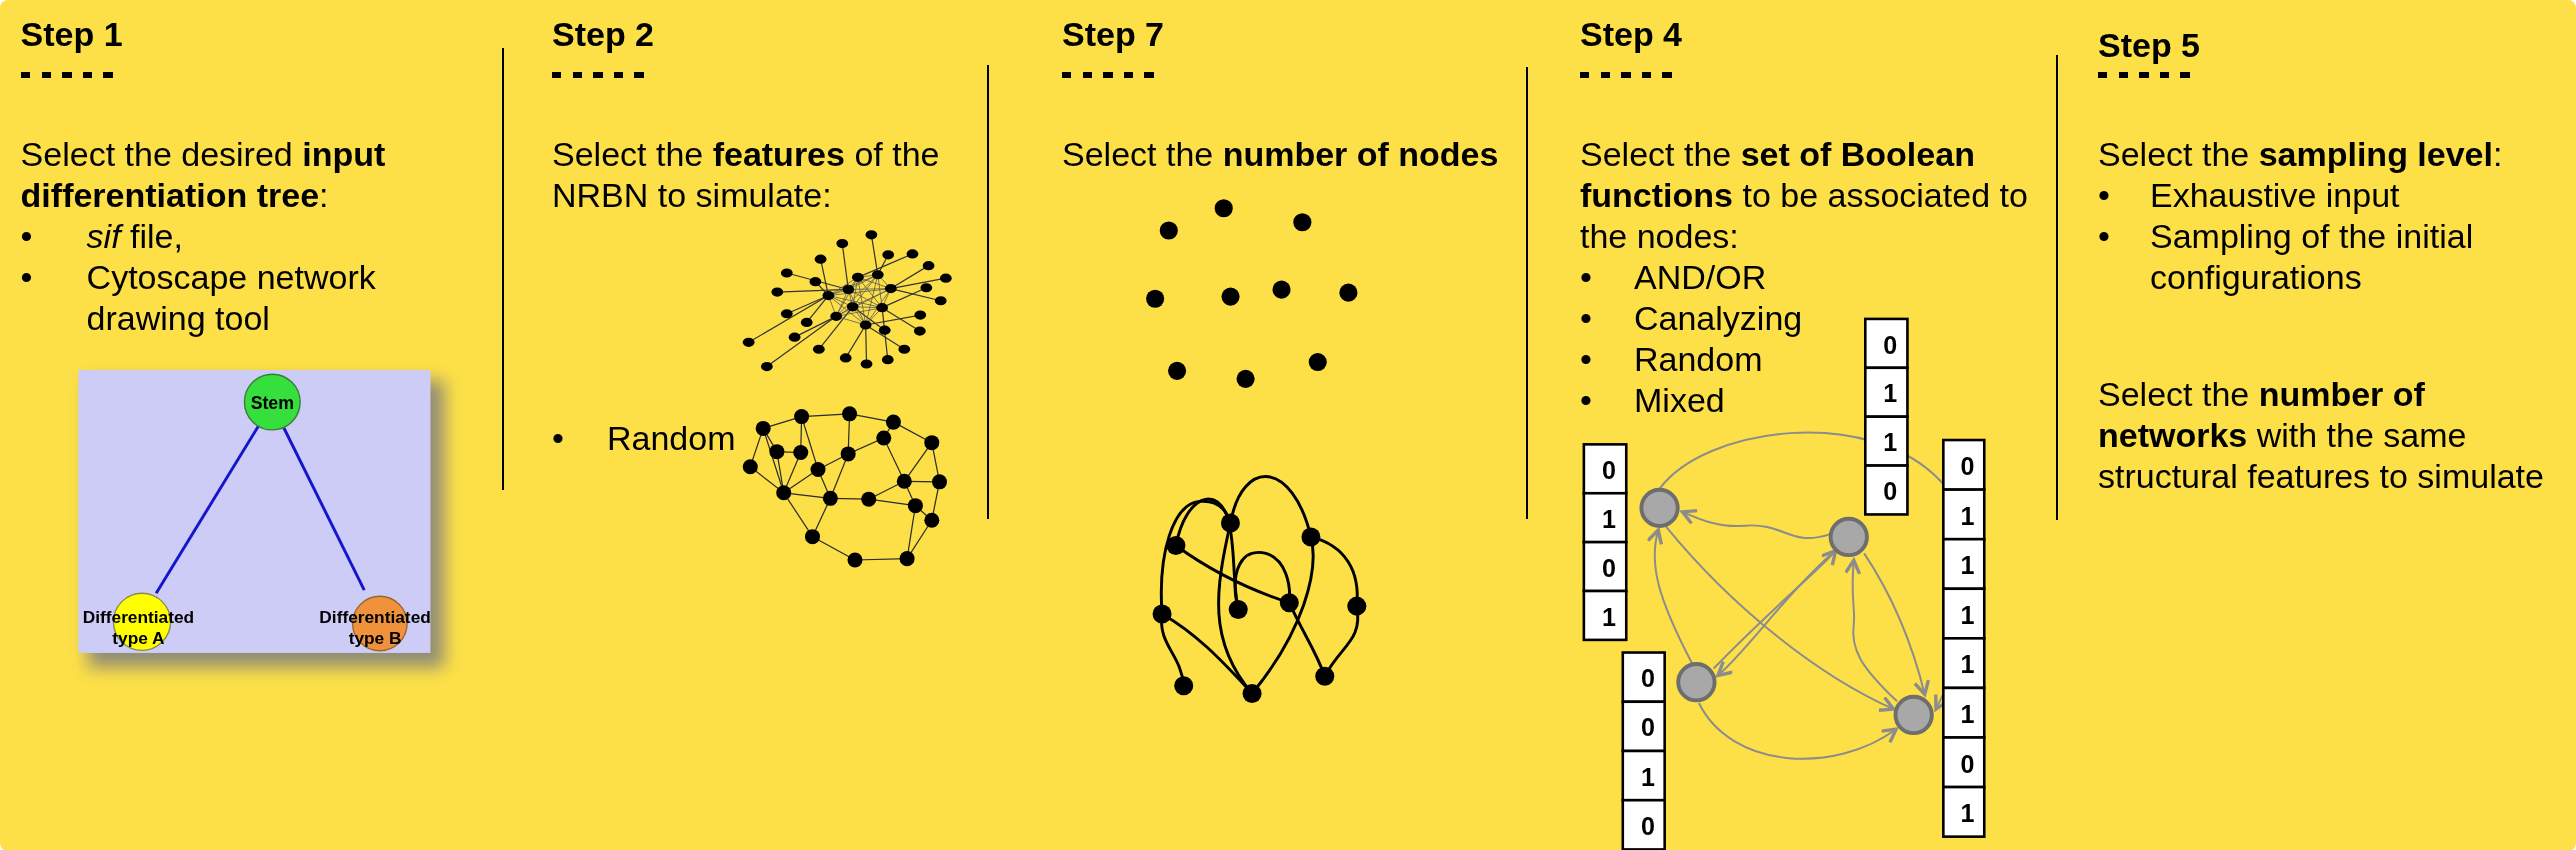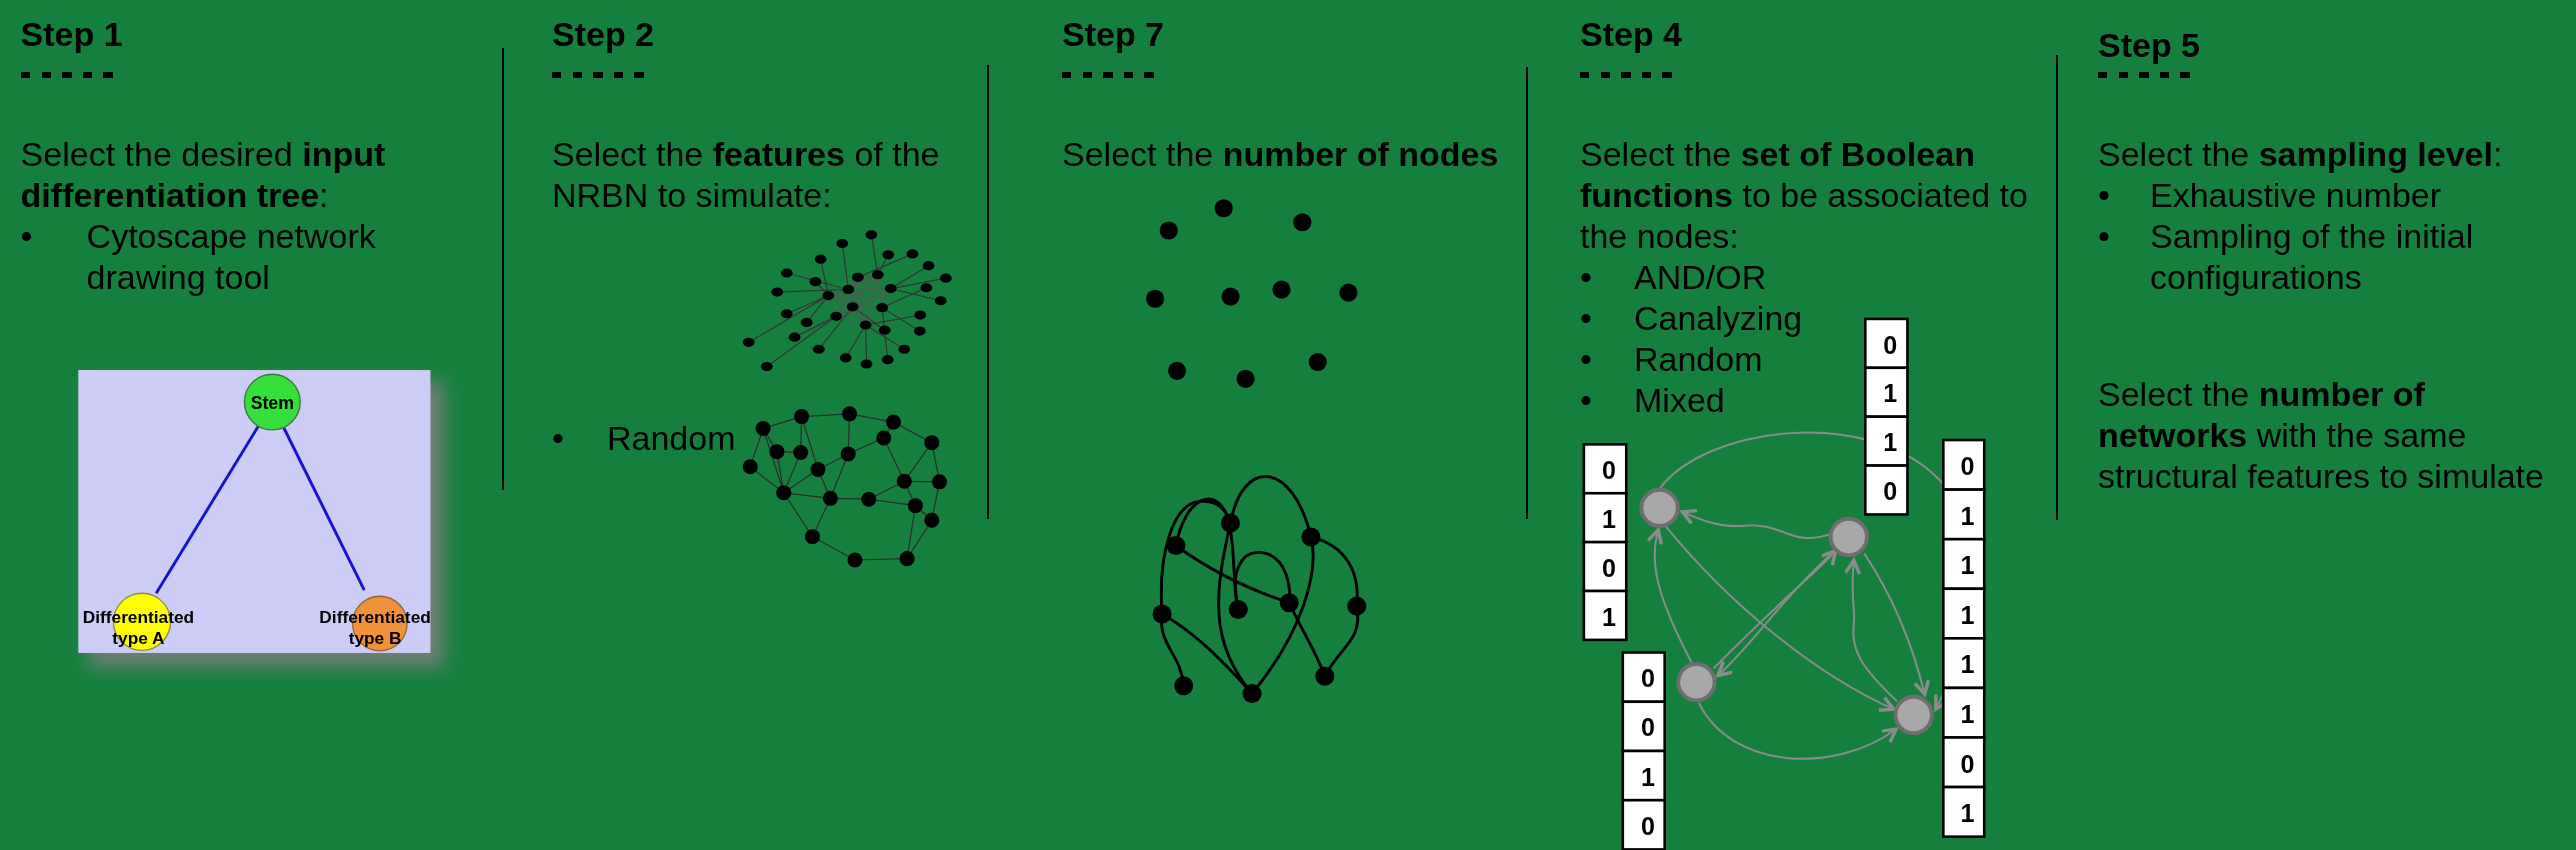--- a/index.html
+++ b/index.html
@@ -1,16 +1,16 @@
 <!DOCTYPE html>
 <html style="font-size:14px"><head><meta charset="utf-8">
 <style>
 html,body{margin:0;padding:0;background:#fff;}
-#page{position:relative;width:2576px;height:851px;background:#15803d;overflow:hidden;
-  font-family:"Liberation Sans",sans-serif;color:#000;}
+#page{position:relative;width:2576px;height:851px;background:#fde047;overflow:hidden;
+  font-family:"Liberation Sans",sans-serif;color:#000;border-radius:8px;}
 .step{position:absolute;top:14px;font-size:34px;line-height:41px;font-weight:bold;white-space:pre;}
 .dash{position:absolute;top:72px;width:93px;height:5.6px;
   background:repeating-linear-gradient(90deg,#000 0,#000 9.5px,transparent 9.5px,transparent 20.6px);}
 .body{position:absolute;font-size:34px;line-height:41px;white-space:pre;}
 .b{font-weight:bold;}
 .i{font-style:italic;}
 .li{position:relative;white-space:pre;}
 .li:before{content:"\2022";position:absolute;left:0;top:0;}
 .vline{position:absolute;width:2.3px;background:#000;}
 svg{position:absolute;overflow:visible;}
@@ -29,21 +29,21 @@
 <div class="step" style="left:1062px;">Step 7</div>
 <div class="step" style="left:1580px;">Step 4</div>
 <div class="step" style="left:2098px;margin-top:11px;">Step 5</div>
 
 <div class="dash" style="left:20.6px;"></div>
 <div class="dash" style="left:552px;"></div>
 <div class="dash" style="left:1062px;"></div>
 <div class="dash" style="left:1580px;"></div>
 <div class="dash" style="left:2098px;"></div>
 
-<div class="body" style="left:20.6px;top:134px;">Select the desired <span class="b">input</span><br><span class="b">differentiation tree</span>:<div class="li" style="padding-left:66px;">Cytoscape network<br>drawing tool</div></div>
+<div class="body" style="left:20.6px;top:134px;">Select the desired <span class="b">input</span><br><span class="b">differentiation tree</span>:<div class="li" style="padding-left:66px;"><span class="i">sif</span> file,</div><div class="li" style="padding-left:66px;">Cytoscape network<br>drawing tool</div></div>
 
 <svg style="left:74px;top:363px;" width="385" height="329" viewBox="0 0 445 380">
   <defs>
     <filter id="blur1" x="-25%" y="-25%" width="160%" height="160%">
           <feGaussianBlur stdDeviation="10"></feGaussianBlur>
         </filter>
   </defs>
   <rect x="16" y="20" width="412" height="332" fill="#7e7e7e" opacity="0.85" filter="url(#blur1)"></rect>
   <rect x="5" y="8" width="407" height="327" fill="#ccccf7"></rect>
   <line x1="213" y1="73" x2="95" y2="266" stroke="#1515cc" stroke-width="3.4"></line>
@@ -340,17 +340,17 @@
         <text x="453.5" y="245.9">1</text>
         <text x="453.5" y="303.2">1</text>
         <text x="453.5" y="360.5">1</text>
         <text x="453.5" y="417.8">1</text>
         <text x="453.5" y="475.1">1</text>
         <text x="453.5" y="532.4">0</text>
         <text x="453.5" y="589.7">1</text>
 </g>
 </svg>
 
-<div class="body" style="left:2098px;top:134px;">Select the <span class="b">sampling level</span>:<div class="li" style="padding-left:52px;">Exhaustive number</div><div class="li" style="padding-left:52px;">Sampling of the initial<br>configurations</div></div>
+<div class="body" style="left:2098px;top:134px;">Select the <span class="b">sampling level</span>:<div class="li" style="padding-left:52px;">Exhaustive input</div><div class="li" style="padding-left:52px;">Sampling of the initial<br>configurations</div></div>
 <div class="body" style="left:2098px;top:374px;">Select the <span class="b">number of</span><br><span class="b">networks</span> with the same<br>structural features to simulate</div>
 
 </div>
 
 
 </body></html>

